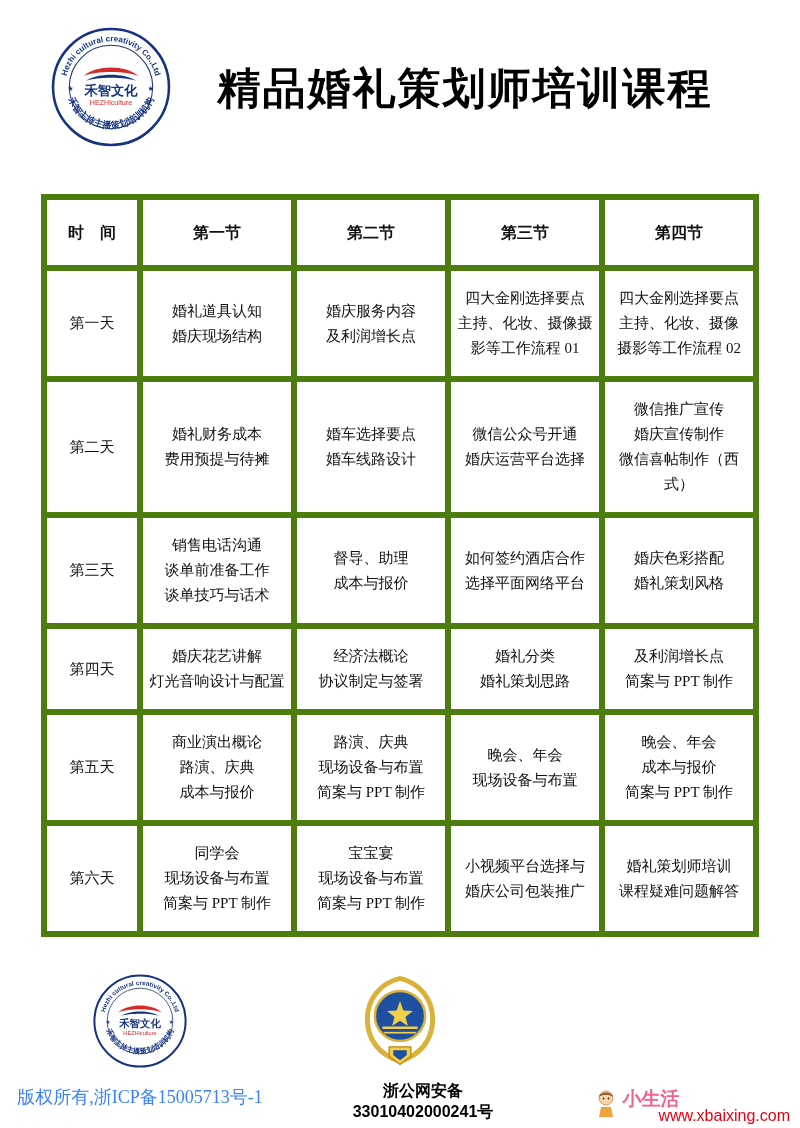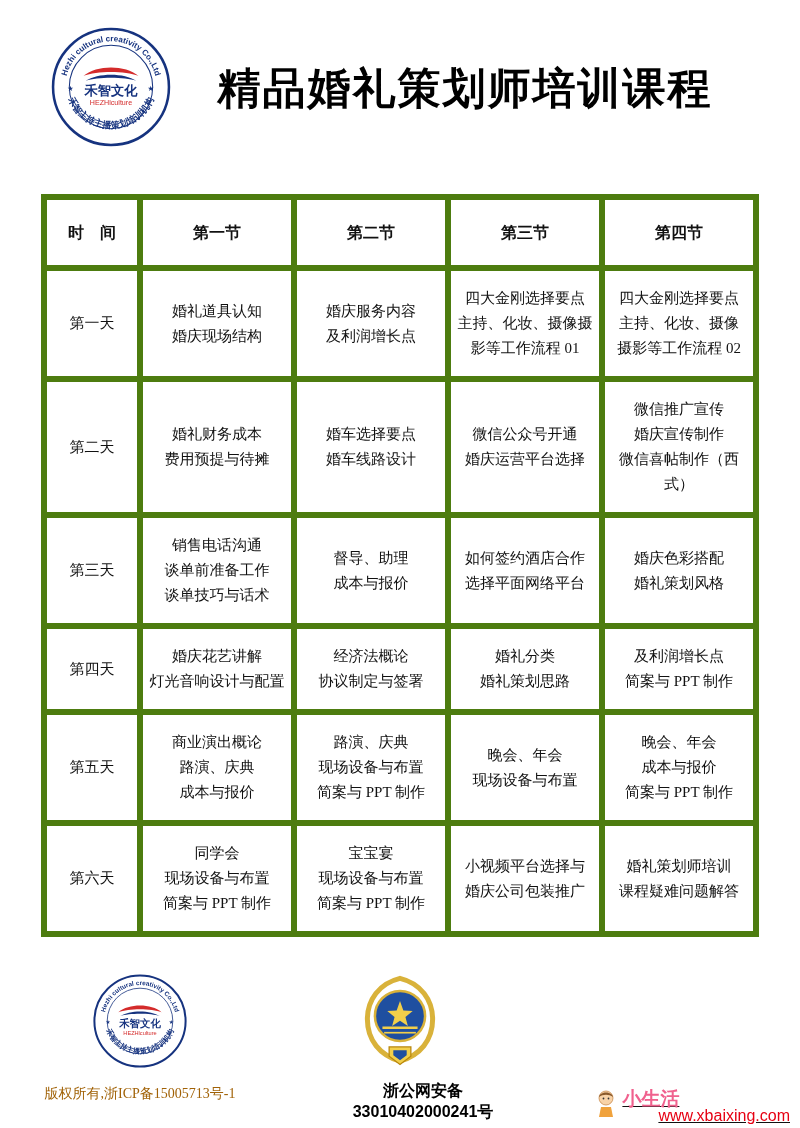--- a/index.html
+++ b/index.html
@@ -24,30 +24,29 @@
   }
   .course-table th{font-weight:bold;font-size:16px;padding:20px 4px;}
   .day-cell{font-size:15.5px;}
   
   .footer{display:flex;margin-top:34px;align-items:flex-start;}
   .footer-col{text-align:center;}
   .footer-col.left{width:280px;}
   .footer-col.mid{width:240px;}
   .footer-col.right{width:280px;}
   .footer-logo-box{height:100px;display:flex;align-items:center;justify-content:center;}
-  .copyright-text{font-size:14px;color:#a16207;margin-top:14px;text-align:center;}
+  .copyright-text{font-size:18px;color:#3b82f6;margin-top:14px;text-align:center;}
   .police-record-text{font-size:16px;font-weight:bold;color:#000;margin-top:10px;font-family:"Liberation Sans",sans-serif;margin-left:46px;}
   .baidu-name{font-size:15px;font-weight:bold;color:#16337f;font-family:"Liberation Sans",sans-serif;margin-top:2px;}
   .baidu-en{font-size:7px;letter-spacing:2px;color:#5a7bb5;font-family:"Liberation Sans",sans-serif;}
   .baidu-cert-text{font-size:13.5px;color:#111;margin-top:10px;font-weight:bold;}
   
   .watermark{
     position:absolute;right:10px;bottom:6px;display:flex;align-items:flex-start;gap:4px;
     font-family:"Liberation Sans",sans-serif;
-    text-decoration:underline;
   }
   .wm-texts{display:flex;flex-direction:column;align-items:flex-start;}
   .wm-name{font-size:19px;font-weight:bold;color:#f0618e;line-height:20px;}
   .wm-url{font-size:16px;color:#e60012;line-height:13px;margin-left:36px;}
   svg text{font-family:"Liberation Sans",sans-serif;}
 </style>
 </head>
 <body>
 
 <div class="header">

